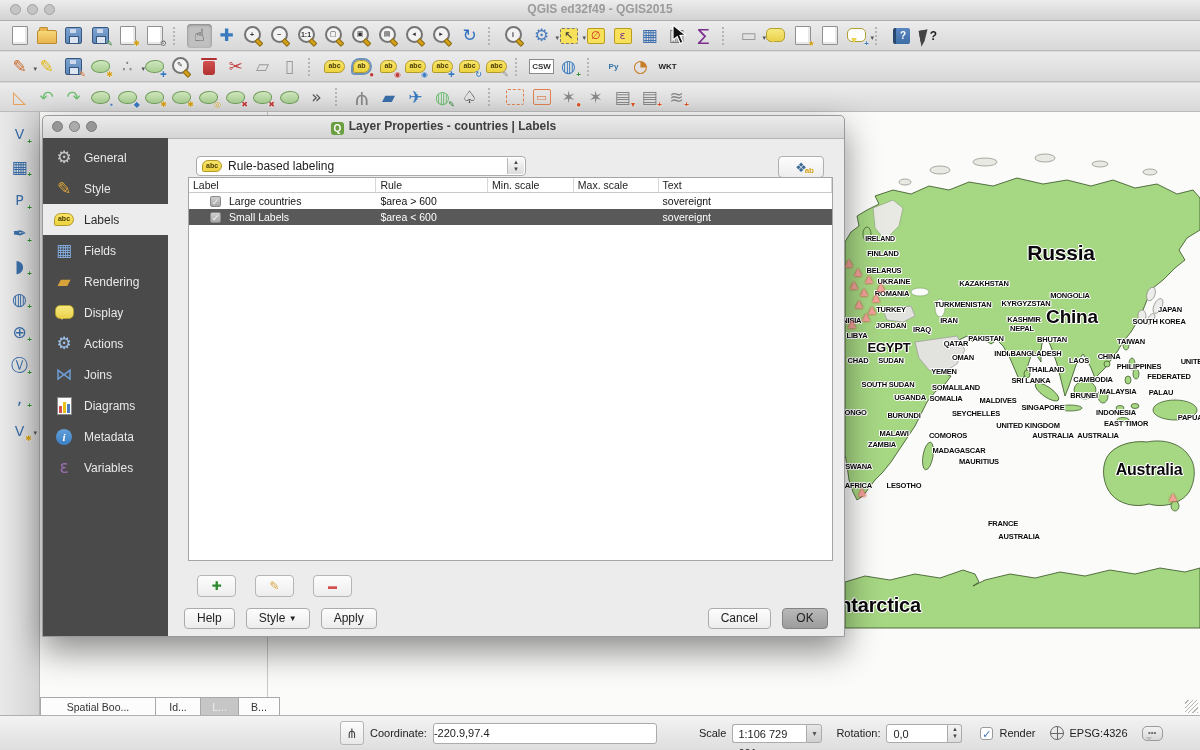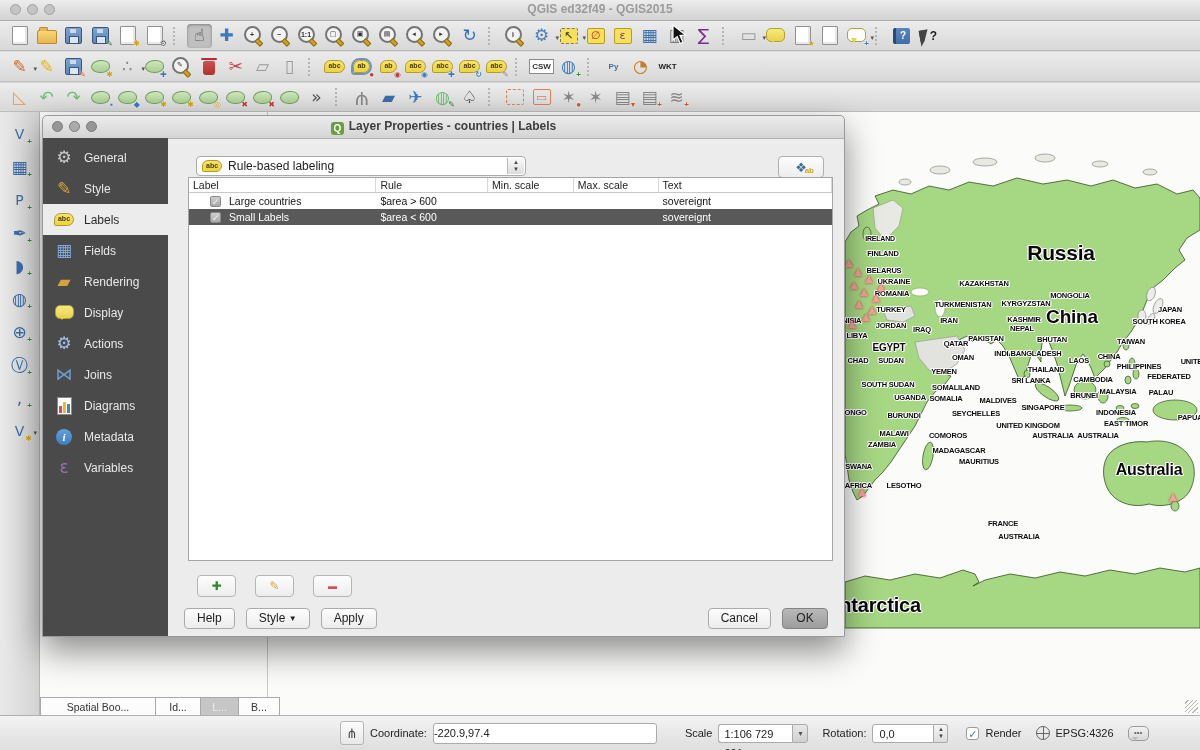--- a/index.html
+++ b/index.html
@@ -598,21 +598,21 @@
           <span class="mlabel" style="left: 104px; top: 208px; font-size: 7.5px;">IRAN</span>
           <span class="mlabel" style="left: 179px; top: 207px; font-size: 7.5px;">KASHMIR</span>
           <span class="mlabel" style="left: 2px; top: 208px; font-size: 7.5px;">TUNISIA</span>
           <span class="mlabel" style="left: 46px; top: 213px; font-size: 7.5px;">JORDAN</span>
           <span class="mlabel" style="left: 77px; top: 217px; font-size: 7.5px; text-align: right;">IRAQ</span>
           <span class="mlabel" style="left: 12px; top: 223px; font-size: 7.5px;">LIBYA</span>
           <span class="mlabel" style="left: 177px; top: 216px; font-size: 7.5px;">NEPAL</span>
           <span class="mlabel" style="left: 141px; top: 226px; font-size: 7.5px;">PAKISTAN</span>
           <span class="mlabel" style="left: 207px; top: 227px; font-size: 7.5px;">BHUTAN</span>
           <span class="mlabel" style="left: 286px; top: 229px; font-size: 7.5px;">TAIWAN</span>
-          <span class="mlabel" style="left: 44px; top: 235px; font-size: 10px; text-align: center;">EGYPT</span>
+          <span class="mlabel" style="left: 44px; top: 235px; font-size: 13px; text-align: center;">EGYPT</span>
           <span class="mlabel" style="left: 111px; top: 231px; font-size: 7.5px;">QATAR</span>
           <span class="mlabel" style="left: 13px; top: 248px; font-size: 7.5px;">CHAD</span>
           <span class="mlabel" style="left: 46px; top: 248px; font-size: 7.5px;">SUDAN</span>
           <span class="mlabel" style="left: 118px; top: 245px; font-size: 7.5px;">OMAN</span>
           <span class="mlabel" style="left: 159px; top: 241px; font-size: 7.5px;">INDIA</span>
           <span class="mlabel" style="left: 191px; top: 241px; font-size: 7.5px;">BANGLADESH</span>
           <span class="mlabel" style="left: 234px; top: 248px; font-size: 7.5px;">LAOS</span>
           <span class="mlabel" style="left: 264px; top: 244px; font-size: 7.5px;">CHINA</span>
           <span class="mlabel" style="left: 294px; top: 254px; font-size: 7.5px;">PHILIPPINES</span>
           <span class="mlabel" style="left: 349px; top: 249px; font-size: 7.5px;">UNITED</span>
@@ -820,21 +820,21 @@
       </div>
     </div>
   </div>
 
   <div id="statusbar">
     <span class="claw">
         <span>⋔</span>
       </span>
     <span class="stlabel">Coordinate:</span>
     <span id="coord-input">-220.9,97.4</span>
-    <span class="stlabel" style="margin-left:28px">Scale</span>
+    <span class="stlabel" style="margin-left:42px">Scale</span>
     <span id="scale-combo">
       <span class="val">1:106 729 001</span>
       <span class="arrow">▾</span>
     </span>
     <span class="stlabel" style="margin-left:14px">Rotation:</span>
     <span id="rot-spin">
       <span class="val">0,0</span>
       <span class="steps">▲<br>▼</span>
     </span>
     <span class="chk" style="margin-left:18px">✓</span>

